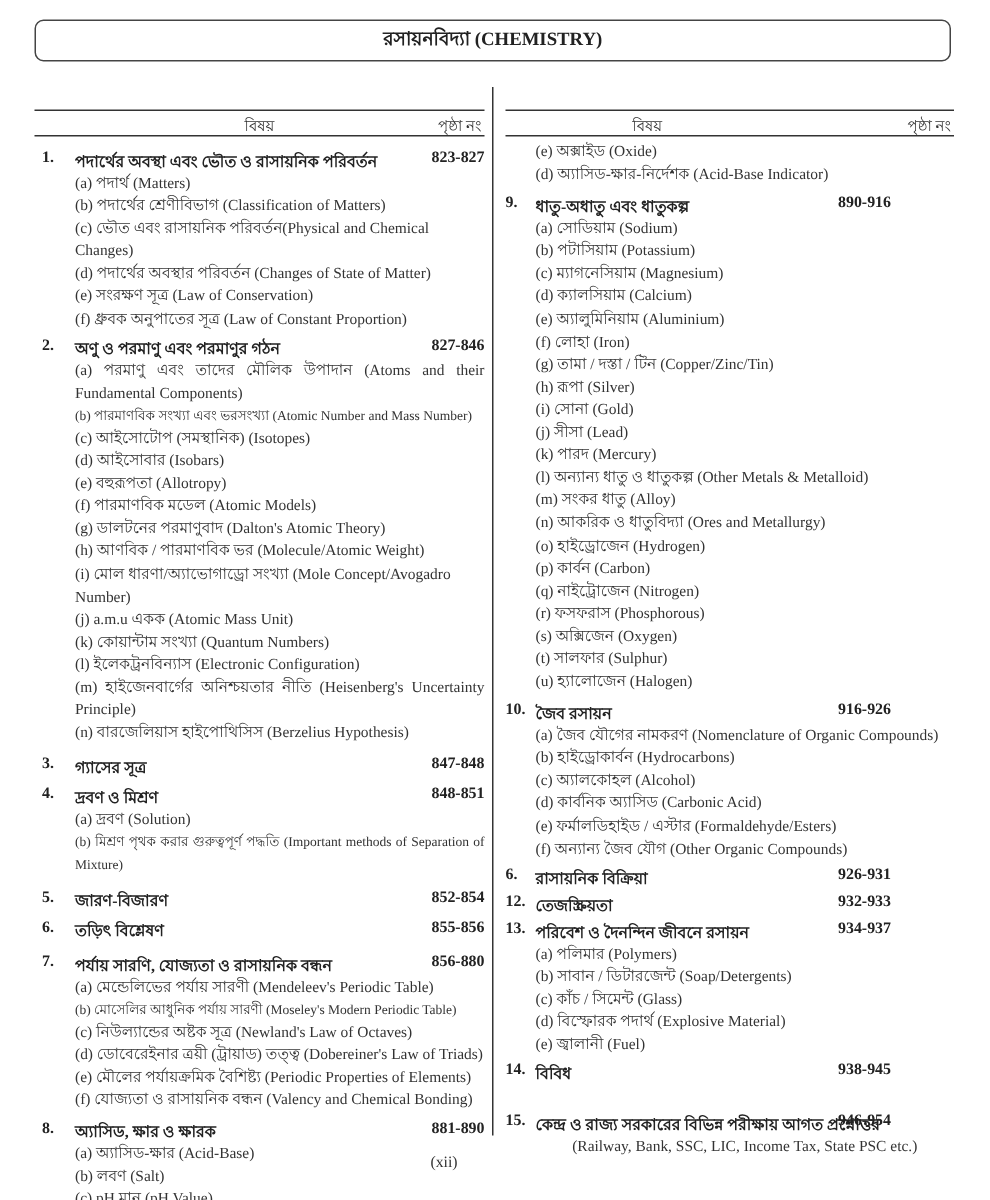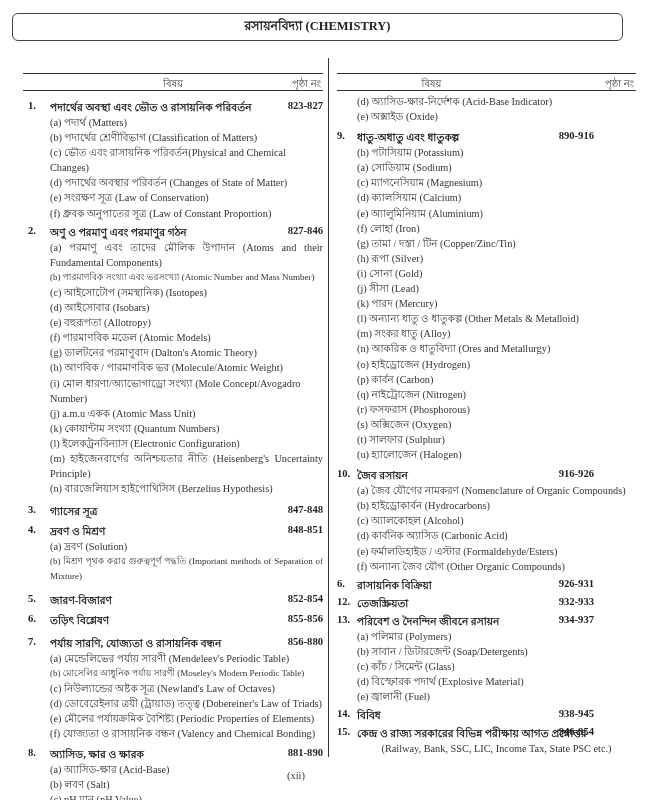--- a/index.html
+++ b/index.html
@@ -2,21 +2,21 @@
 <html><head>
 <meta charset="utf-8">
 <style>
   html, body { margin: 0; padding: 0; background: #ffffff; }
   body {
     width: 660px; height: 800px; position: relative; overflow: hidden;
     font-family: "Liberation Serif", "DejaVu Serif", serif;
     color: #222; font-size: 10.4px;
   }
   .title-box {
-    position: absolute; left: 12px; top: 13px; width: 611px; height: 28px;
+    position: absolute; left: 23px; top: 13px; width: 611px; height: 28px;
     border: 1.4px solid #444; border-radius: 6px; box-sizing: border-box;
     display: flex; align-items: center; justify-content: center;
     font-size: 12.5px; font-weight: bold; color: #222;
   }
   .col { position: absolute; top: 73px; }
   .col.left { left: 23px; width: 300px; }
   .col.right { left: 337px; width: 299px; }
   .divider {
     position: absolute; left: 328px; top: 58px; width: 1.2px; height: 699px; background: #333;
   }
@@ -161,33 +161,33 @@
       </div>
     </div>
 </div>
 
 <div class="col right">
   <div class="col-head">
     <span class="subj">বিষয়</span>
     <span class="pg">পৃষ্ঠা নং</span>
   </div>
   <ul class="cont" id="right-cont" style="margin-top:3px;">
+      <li>(e) অক্সাইড (Oxide)</li>
       <li>(d) অ্যাসিড-ক্ষার-নির্দেশক (Acid-Base Indicator)</li>
-      <li>(e) অক্সাইড (Oxide)</li>
     </ul>
   <div id="right-sections">
       <div class="section" style="margin-top: 6px;">
         <div class="sec-head">
           <span class="sec-num">9.</span>
           <span class="sec-title">ধাতু-অধাতু এবং ধাতুকল্প</span>
           <span class="sec-pages">890-916</span>
         </div>
         <ul class="items">
+          <li>(a) সোডিয়াম (Sodium)</li>
           <li>(b) পটাসিয়াম (Potassium)</li>
-          <li>(a) সোডিয়াম (Sodium)</li>
           <li>(c) ম্যাগনেসিয়াম (Magnesium)</li>
           <li>(d) ক্যালসিয়াম (Calcium)</li>
           <li>(e) অ্যালুমিনিয়াম (Aluminium)</li>
           <li>(f) লোহা (Iron)</li>
           <li>(g) তামা / দস্তা / টিন (Copper/Zinc/Tin)</li>
           <li>(h) রূপা (Silver)</li>
           <li>(i) সোনা (Gold)</li>
           <li>(j) সীসা (Lead)</li>
           <li>(k) পারদ (Mercury)</li>
           <li>(l) অন্যান্য ধাতু ও ধাতুকল্প (Other Metals &amp; Metalloid)</li>
@@ -245,21 +245,21 @@
           <li>(e) জ্বালানী (Fuel)</li>
         </ul>
       </div>
       <div class="section" style="margin-top: 4px;">
         <div class="sec-head">
           <span class="sec-num">14.</span>
           <span class="sec-title">বিবিধ</span>
           <span class="sec-pages">938-945</span>
         </div>
       </div>
-      <div class="section" style="margin-top: 3px;">
+      <div class="section" style="margin-top: 19px;">
         <div class="sec-head">
           <span class="sec-num">15.</span>
           <span class="sec-title">কেন্দ্র ও রাজ্য সরকারের বিভিন্ন পরীক্ষায় আগত প্রশ্নোত্তর</span>
           <span class="sec-pages">946-954</span>
         </div>
         <div class="note">(Railway, Bank, SSC, LIC, Income Tax, State PSC etc.)</div>
       </div>
     </div>
 </div>
 

